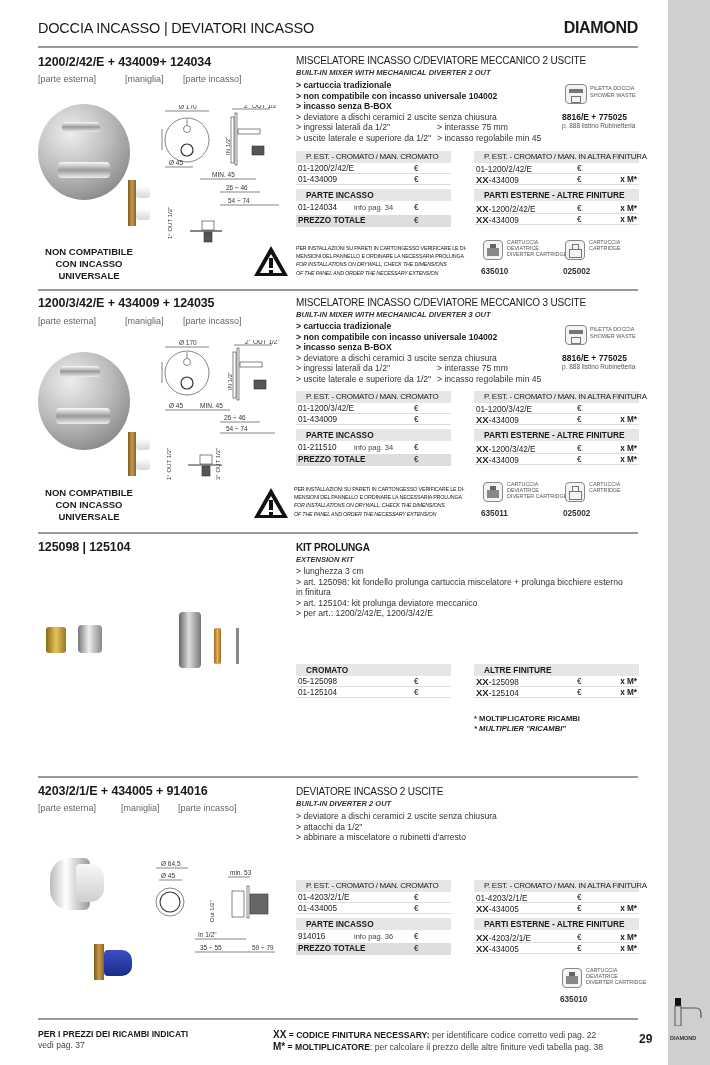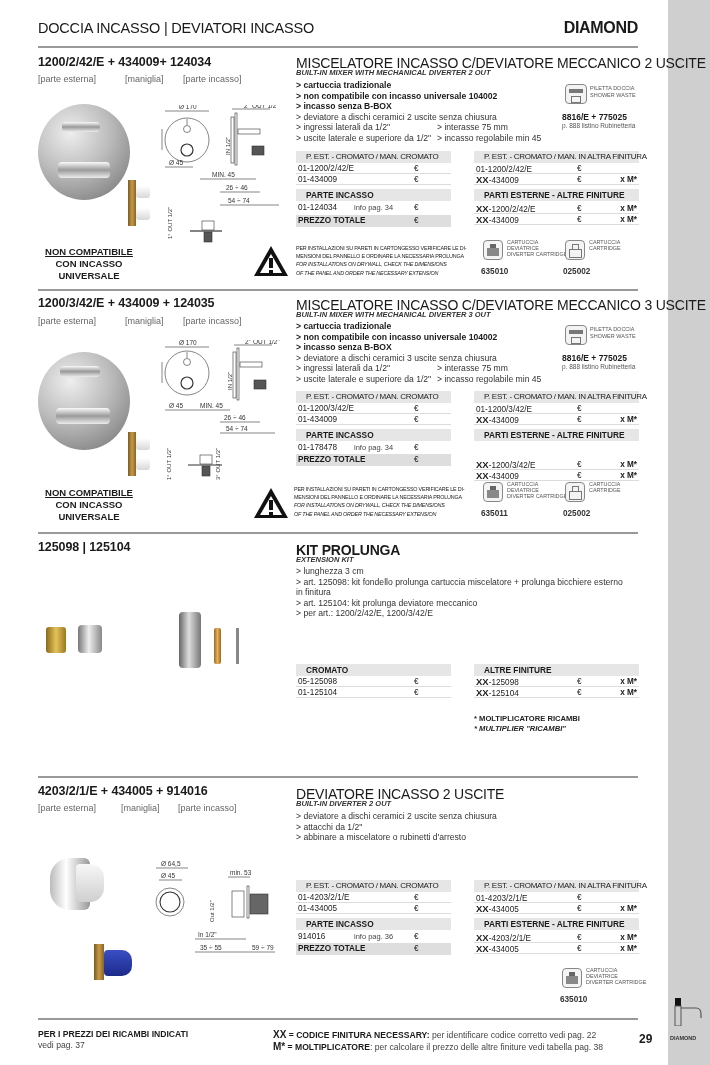--- a/index.html
+++ b/index.html
@@ -5,21 +5,21 @@
 *{box-sizing:border-box;margin:0;padding:0}
 html,body{width:710px;height:1065px;background:#fff;overflow:hidden}
 body{font-family:"Liberation Sans",sans-serif;color:#1a1a1a;position:relative}
 .sidebar{position:absolute;left:668px;top:0;width:42px;height:1065px;background:#cfcfcf}
 .page-title{position:absolute;left:38px;top:20px;font-size:14.5px;letter-spacing:-0.2px}
 .brand{position:absolute;left:560px;top:19px;width:78px;text-align:right;font-size:16px;font-weight:bold;letter-spacing:-0.3px}
 .hr{position:absolute;left:38px;width:600px;height:1.5px;background:#999}
 .code-title{position:absolute;left:38px;font-size:12.5px;font-weight:bold;letter-spacing:-0.1px}
 .parts{position:absolute;left:38px;font-size:9px;color:#666}
 .parts span{position:absolute;white-space:nowrap}
-.desc-title{position:absolute;left:296px;font-size:14px;letter-spacing:-0.2px}
+.desc-title{position:absolute;left:296px;font-size:10px;letter-spacing:-0.2px}
 .desc-sub{position:absolute;left:296px;font-size:7.5px;font-style:italic;font-weight:bold;color:#333}
 .bullets{position:absolute;left:296px;font-size:8.6px;line-height:10.6px;color:#333}
 .bullets div{white-space:nowrap}
 .bullets b{font-weight:bold;color:#1a1a1a}
 .bullets .tab{position:absolute;left:141px}
 .waste{position:absolute;left:562px;width:90px}
 .waste .ico{position:absolute;left:3px;top:0;width:22px;height:20px;border:1px solid #888;border-radius:4px;background:#f3f3f3}
 .waste .ico:before{content:"";position:absolute;left:3px;top:4px;width:14px;height:4px;background:#777}
 .waste .ico:after{content:"";position:absolute;left:5px;top:11px;width:8px;height:5px;border:1px solid #777}
 .waste .lbl{position:absolute;left:28px;top:1px;font-size:5.5px;line-height:6.5px;color:#555;white-space:nowrap}
@@ -45,21 +45,21 @@
 .warn .txt{position:absolute;left:42px;top:-2px;font-size:5.4px;line-height:8.2px;color:#222;white-space:nowrap;letter-spacing:-0.2px}
 .cart{position:absolute;width:90px}
 .cart .ico{position:absolute;left:0;top:0;width:20px;height:20px;border:1px solid #888;border-radius:4px;background:#f4f4f4}
 .cart .ico.dark:before{content:"";position:absolute;left:6px;top:3px;width:6px;height:4px;background:#666}
 .cart .ico.dark:after{content:"";position:absolute;left:3px;top:7px;width:12px;height:8px;background:#888}
 .cart .ico.light:before{content:"";position:absolute;left:6px;top:3px;width:5px;height:4px;border:1px solid #777}
 .cart .ico.light:after{content:"";position:absolute;left:3px;top:8px;width:11px;height:7px;border:1px solid #777}
 .cart .lbl{position:absolute;left:24px;top:-1px;font-size:5.4px;line-height:6.2px;color:#555;white-space:nowrap}
 .cart .code{position:absolute;left:-2px;top:27px;font-size:8.2px;font-weight:bold;color:#333}
 .noncomp{position:absolute;left:38px;width:102px;text-align:center;font-size:9.5px;font-weight:bold;line-height:12px}
-.noncomp .u{text-decoration:underline}
+.noncomp .u{}
 .prod-img{position:absolute}
 .disc{position:absolute;border-radius:50%;background:radial-gradient(circle at 35% 30%,#eee 0%,#bbb 45%,#8a8a8a 80%,#aaa 100%)}
 .lever{position:absolute;border-radius:4px;background:linear-gradient(#fafafa,#9a9a9a 50%,#ececec)}
 .brass{position:absolute;background:linear-gradient(90deg,#7b5a20,#c69a4a 50%,#8a6424)}
 .whitecap{position:absolute;border-radius:3px;background:linear-gradient(#fff,#d8d8d8)}
 .drawing{position:absolute}
 .mult-note{position:absolute;left:474px;font-size:7.6px;font-weight:bold;line-height:9.5px;color:#222}
 .footer-left{position:absolute;left:38px;top:1029px;font-size:8.6px;line-height:11px}
 .footer-left .b{font-weight:bold}
 .footer-left .n{color:#444}
@@ -268,41 +268,41 @@
         <span class="c1">01-1200/3/42/E</span>
         <span class="eur" style="left:118px">€</span>
       </div>
     <div class="tr">
         <span class="c1">01-434009</span>
         <span class="eur" style="left:118px">€</span>
       </div>
     <div class="gap"></div>
     <div class="th bold">PARTE INCASSO</div>
     <div class="tr" style="border:none;height:13px;line-height:13px">
-        <span class="c1">01-178478</span>
+        <span class="c1">01-211510</span>
         <span class="info">info pag. 34</span>
         <span class="eur" style="left:118px">€</span>
       </div>
     <div class="total"><span>PREZZO TOTALE</span><span class="eur" style="left:118px">€</span></div>
   </div>
 
   <div class="tbl" style="left:474px;top:391px;width:165px">
     <div class="th">P. EST. - CROMATO / MAN. IN ALTRA FINITURA</div>
     <div class="tr">
         <span class="c1"><b></b><span>01-1200/3/42/E</span></span>
         <span class="eur" style="left:103px">€</span>
       </div>
     <div class="tr">
         <span class="c1"><b>XX</b><span>-434009</span></span>
         <span class="eur" style="left:103px">€</span>
         <span class="m">x M*</span>
       </div>
     <div class="gap"></div>
     <div class="th bold">PARTI ESTERNE - ALTRE FINITURE</div>
-    <div class="tr" style="margin-top:18px">
+    <div class="tr" style="margin-top:2px">
         <span class="c1"><b>XX</b><span>-1200/3/42/E</span></span>
         <span class="eur" style="left:103px">€</span>
         <span class="m">x M*</span>
       </div>
     <div class="tr">
         <span class="c1"><b>XX</b><span>-434009</span></span>
         <span class="eur" style="left:103px">€</span>
         <span class="m">x M*</span>
       </div>
   </div>

